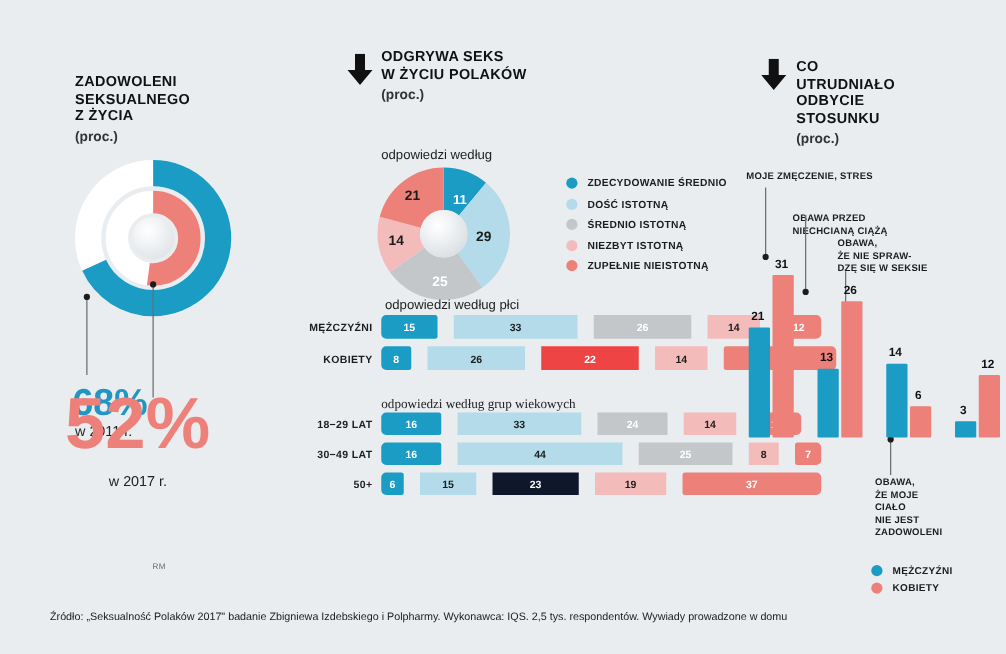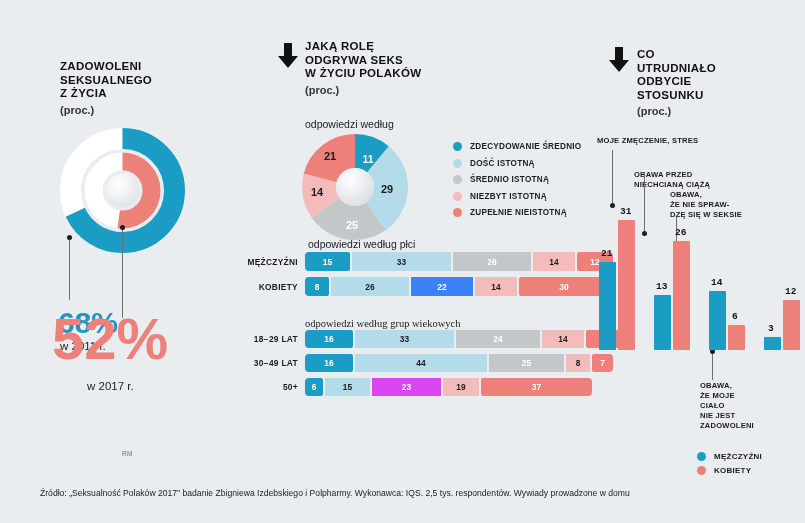--- a/index.html
+++ b/index.html
@@ -57,30 +57,30 @@
   .bar-group{position:absolute;}
   .bar-row{display:flex;align-items:center;margin-bottom:6px;height:19px;}
   .bar-row.small{height:18px;}
   .bar-lbl{
     font-size:8.4px;font-weight:bold;letter-spacing:.3px;
     text-align:right;color:#1c1c1c;padding-right:7px;flex:0 0 auto;
   }
   .bar-track{display:flex;height:100%;align-items:stretch;}
   .seg{
     position:relative;display:flex;align-items:center;justify-content:center;
-    font-size:8.4px;font-weight:bold;margin-right:2px;box-sizing:border-box;
+    font-size:8.4px;font-weight:bold;margin-right:13px;box-sizing:border-box;
   }
   .seg:first-child{border-radius:4px 2px 2px 4px;}
   .seg:last-child{border-radius:2px 4px 4px 2px;margin-right:0;}
 
   
   #right-title{left:637px;top:48px;width:140px;}
   #col-chart{left:588px;top:150px;width:200px;height:200px;}
   .col-bar{position:absolute;bottom:0;width:17px;border-radius:1px;}
-  .col-val{position:absolute;font-size:9.5px;font-weight:bold;color:#111;font-family:Liberation Mono, monospace;}
+  .col-val{position:absolute;font-size:9.5px;font-weight:bold;color:#111;}
   .ann{position:absolute;font-size:7.6px;font-weight:bold;line-height:10px;letter-spacing:.2px;color:#1c1c1c;}
 
   #right-legend{left:697px;top:452px;}
   #right-legend .lg-txt{font-size:8px;}
 
   
   #rm-credit{left:122px;top:450px;font-size:6.5px;color:#6a6f73;letter-spacing:.4px;}
   #source{left:40px;top:488px;font-size:8.6px;color:#1c1c1c;}
 </style>
 </head>
@@ -124,21 +124,20 @@
   <div class="abs" id="lbl-2011">w 2011 r.</div>
   <div class="abs pctbig" id="pct-2017">52%</div>
   <div class="abs" id="lbl-2017">w 2017 r.</div>
 
   <div class="abs" style="left:277px;top:43px;">
     <svg class="arrow-ico" width="22" height="26" viewBox="0 0 22 26">
       <path d="M7 0 h8 v13 h6 L11 25 1 13 h6 z" fill="#111"></path>
     </svg>
   </div>
   <div class="abs sec-title" id="mid-title">
-    <div>JAKĄ ROLĘ</div>
     <div>ODGRYWA SEKS</div>
     <div>W ŻYCIU POLAKÓW</div>
     <div class="sec-sub" style="margin-top:3px;">(proc.)</div>
   </div>
 
   <div class="abs" id="mid-sub1">odpowiedzi według</div>
 
   <div class="abs" id="mid-donut">
     <svg width="110" height="110" viewBox="0 0 110 110">
       <defs>
@@ -197,56 +196,56 @@
         <span class="seg" style="width:78px;background:#c3c7c9;color:#fff;">26</span>
         <span class="seg" style="width:42px;background:#f4bbbb;color:#1c1c1c;">14</span>
         <span class="seg" style="width:36px;background:#ed8179;color:#fff;">12</span>
       </span>
     </div>
     <div class="bar-row">
       <span class="bar-lbl" style="width:66px;">KOBIETY</span>
       <span class="bar-track">
         <span class="seg" style="width:24px;background:#1b9cc4;color:#fff;">8</span>
         <span class="seg" style="width:78px;background:#b3dbe9;color:#1c1c1c;">26</span>
-        <span class="seg" style="width:62px;background:#3b82f6;color:#fff;text-align:center;">22</span>
+        <span class="seg" style="width:78px;background:#ef4444;color:#fff;text-align:center;">22</span>
         <span class="seg" style="width:42px;background:#f4bbbb;color:#1c1c1c;">14</span>
         <span class="seg" style="width:90px;background:#ed8179;color:#fff;">30</span>
       </span>
     </div>
   </div>
 
   <div class="abs" id="mid-sub3">odpowiedzi według grup wiekowych</div>
   <div class="bar-group" style="left:232px;top:330px;">
     <div class="bar-row small">
       <span class="bar-lbl" style="width:66px;">18−29 LAT</span>
       <span class="bar-track">
         <span class="seg" style="width:48px;background:#1b9cc4;color:#fff;">16</span>
         <span class="seg" style="width:99px;background:#b3dbe9;color:#1c1c1c;">33</span>
-        <span class="seg" style="width:84px;background:#c3c7c9;color:#fff;">24</span>
+        <span class="seg" style="width:56px;background:#c3c7c9;color:#fff;">24</span>
         <span class="seg" style="width:42px;background:#f4bbbb;color:#1c1c1c;">14</span>
         <span class="seg" style="width:39px;background:#ed8179;color:#fff;">13</span>
       </span>
     </div>
     <div class="bar-row small">
       <span class="bar-lbl" style="width:66px;">30−49 LAT</span>
       <span class="bar-track">
         <span class="seg" style="width:48px;background:#1b9cc4;color:#fff;">16</span>
         <span class="seg" style="width:132px;background:#b3dbe9;color:#1c1c1c;">44</span>
         <span class="seg" style="width:75px;background:#c3c7c9;color:#fff;">25</span>
         <span class="seg" style="width:24px;background:#f4bbbb;color:#1c1c1c;">8</span>
         <span class="seg" style="width:21px;background:#ed8179;color:#fff;">7</span>
       </span>
     </div>
     <div class="bar-row small">
       <span class="bar-lbl" style="width:66px;">50+</span>
       <span class="bar-track">
         <span class="seg" style="width:18px;background:#1b9cc4;color:#fff;">6</span>
         <span class="seg" style="width:45px;background:#b3dbe9;color:#1c1c1c;">15</span>
-        <span class="seg" style="width:69px;background:#d946ef;color:#fff;">23</span>
-        <span class="seg" style="width:36px;background:#f4bbbb;color:#1c1c1c;">19</span>
+        <span class="seg" style="width:69px;background:#0f172a;color:#fff;">23</span>
+        <span class="seg" style="width:57px;background:#f4bbbb;color:#1c1c1c;">19</span>
         <span class="seg" style="width:111px;background:#ed8179;color:#fff;">37</span>
       </span>
     </div>
   </div>
 
   <div class="abs" style="left:608px;top:47px;">
     <svg class="arrow-ico" width="22" height="26" viewBox="0 0 22 26">
       <path d="M7 0 h8 v13 h6 L11 25 1 13 h6 z" fill="#111"></path>
     </svg>
   </div>

